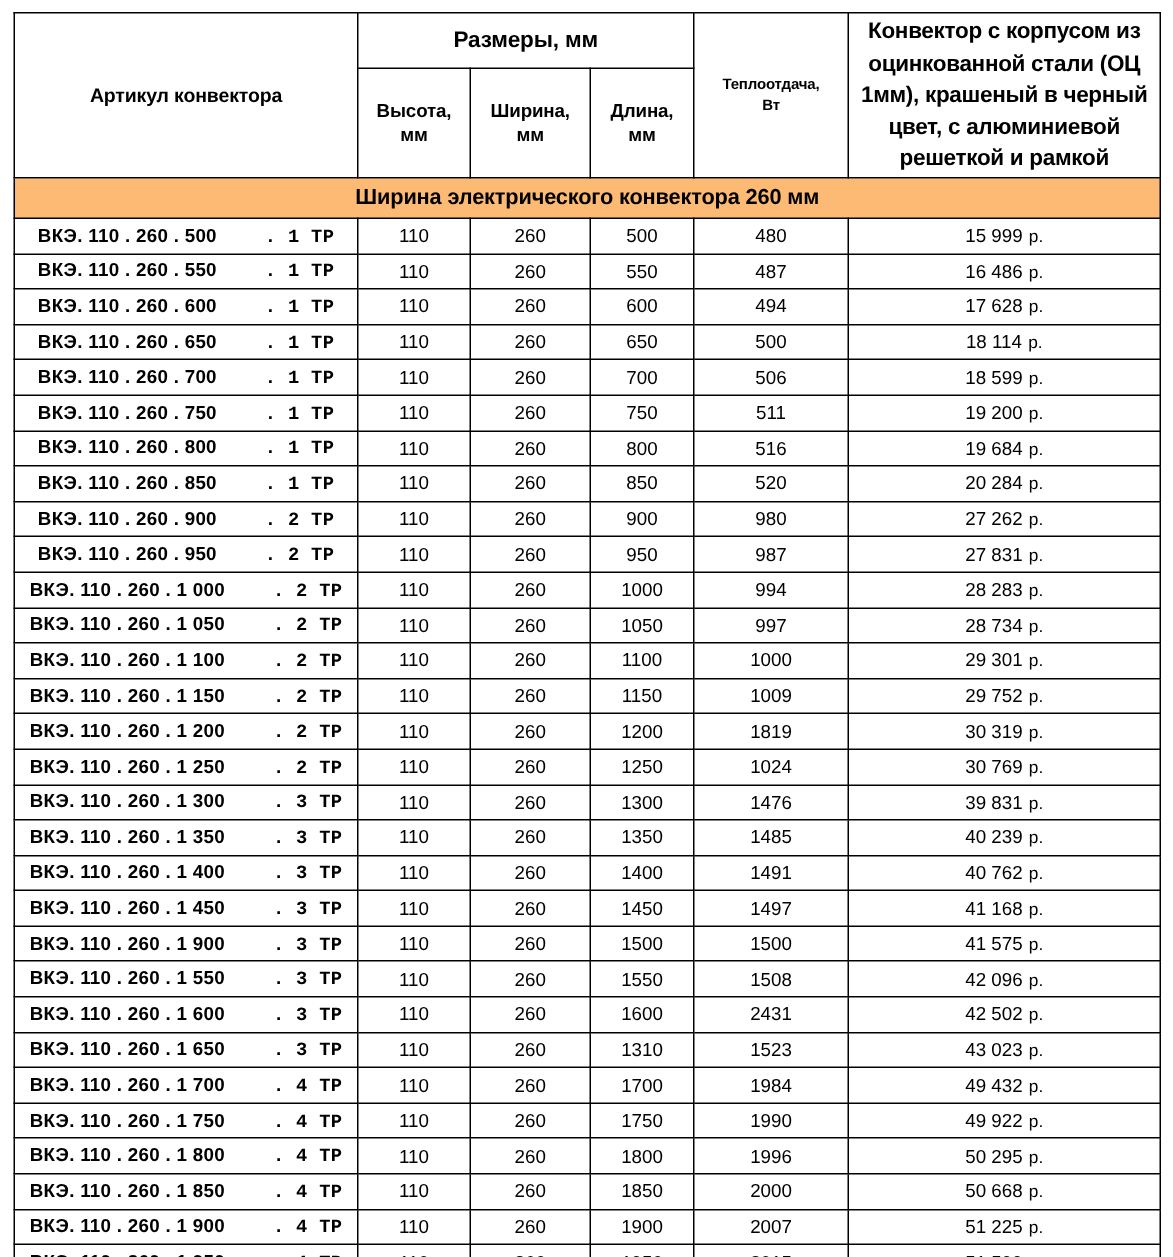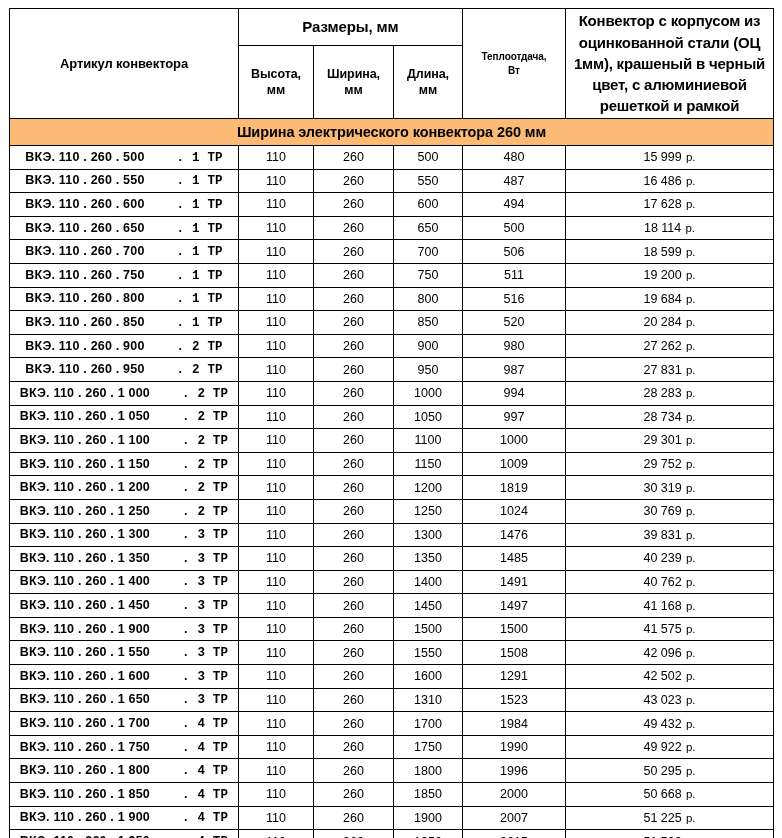--- a/index.html
+++ b/index.html
@@ -334,21 +334,21 @@
           <td class="cell-num">260</td>
           <td class="cell-num">1550</td>
           <td class="cell-num">1508</td>
           <td class="cell-price"><span>42 096</span><span class="cur"> р.</span></td>
         </tr>
         <tr class="data-row">
           <td class="cell-article"><span>ВКЭ. 110 . 260 . 1 600</span><span class="art-tail">. 3  ТР</span></td>
           <td class="cell-num">110</td>
           <td class="cell-num">260</td>
           <td class="cell-num">1600</td>
-          <td class="cell-num">1291</td>
+          <td class="cell-num">2431</td>
           <td class="cell-price"><span>42 502</span><span class="cur"> р.</span></td>
         </tr>
         <tr class="data-row">
           <td class="cell-article"><span>ВКЭ. 110 . 260 . 1 650</span><span class="art-tail">. 3  ТР</span></td>
           <td class="cell-num">110</td>
           <td class="cell-num">260</td>
           <td class="cell-num">1310</td>
           <td class="cell-num">1523</td>
           <td class="cell-price"><span>43 023</span><span class="cur"> р.</span></td>
         </tr>

